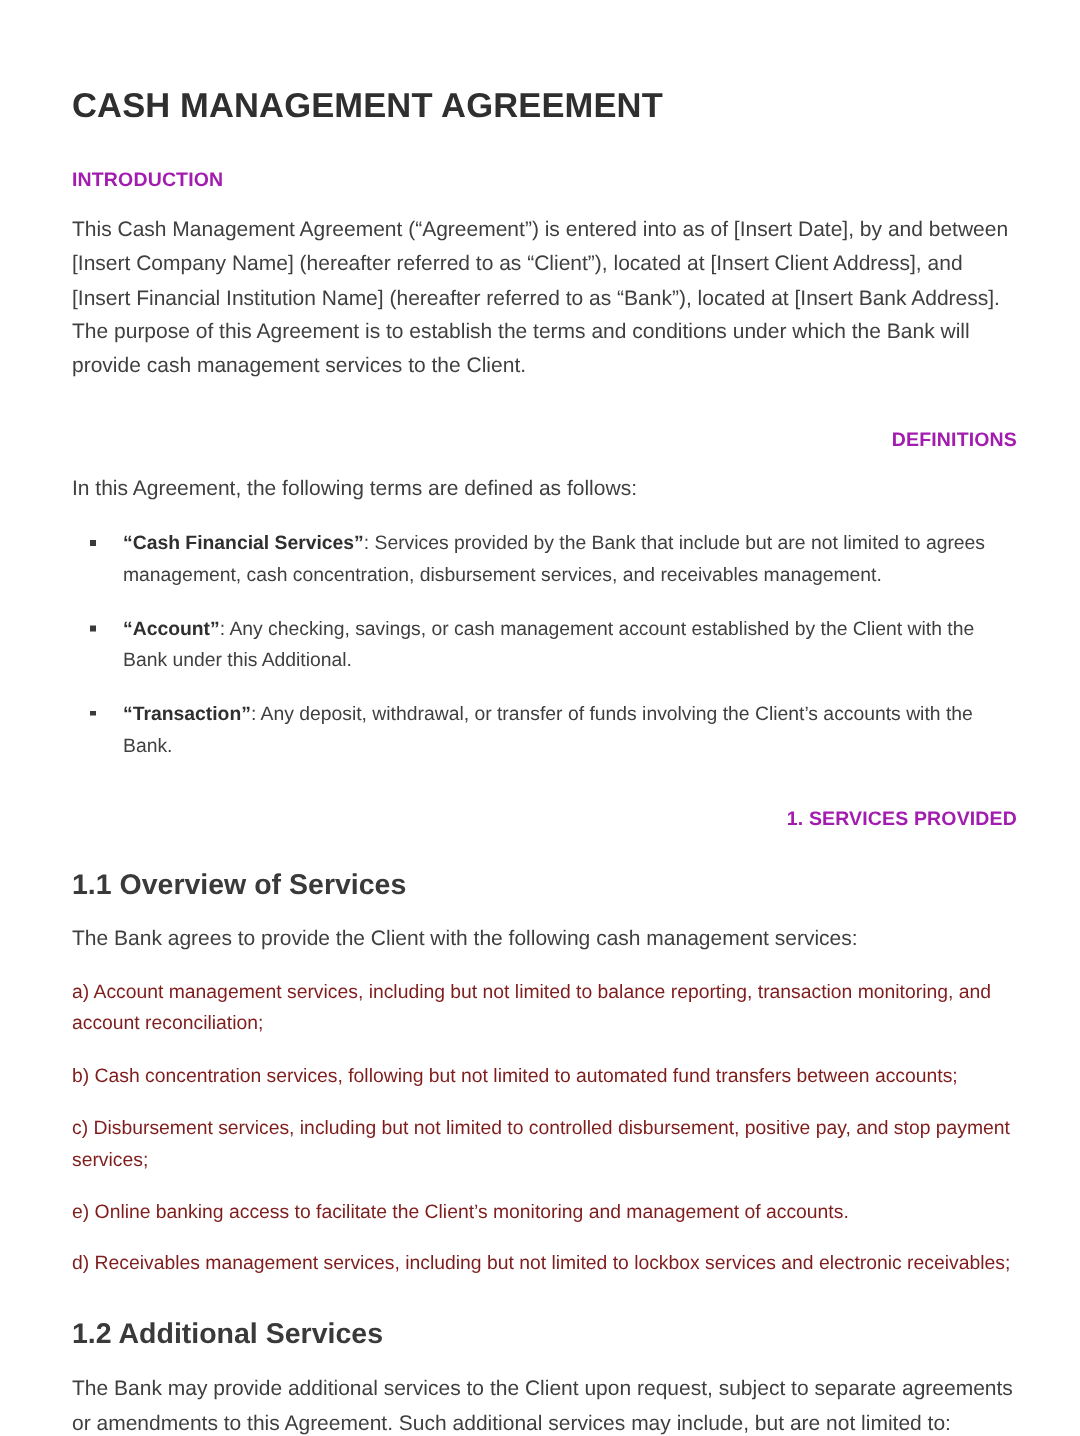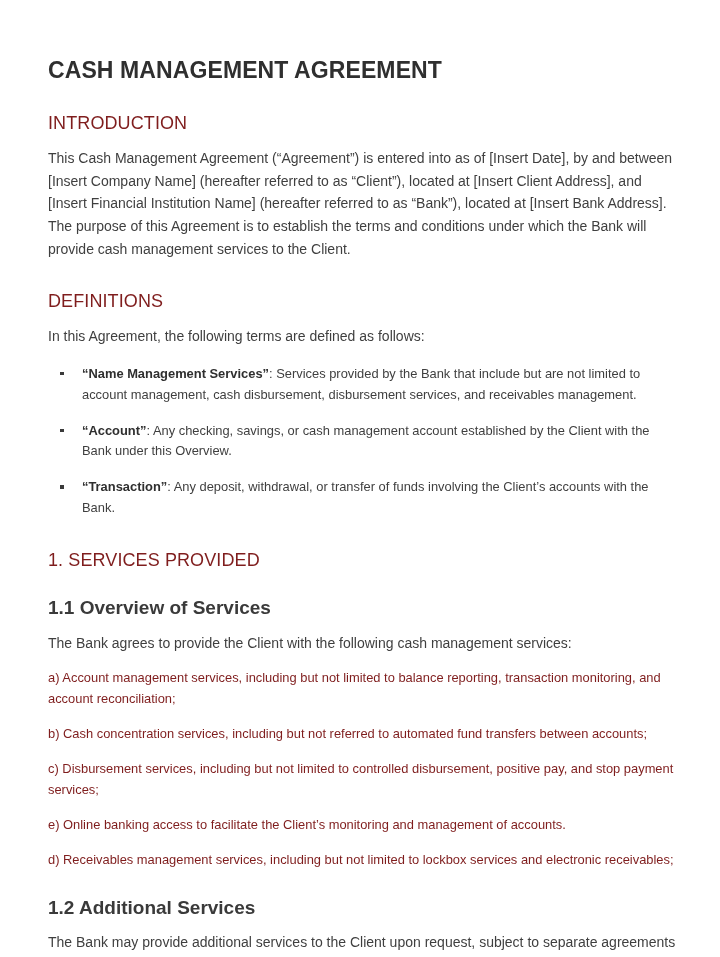--- a/index.html
+++ b/index.html
@@ -24,29 +24,30 @@
   }
   .doc-title {
     font-size: 23px;
     font-weight: bold;
     color: #2f2f2f;
     letter-spacing: 0.1px;
     margin: 0 0 30px 0;
     line-height: 1.1;
   }
   .h1 {
-    font-size: 18px;
-    font-weight: normal;
-    color: #7f1d1d;
+    font-size: 13px;
+    font-weight: bold;
+    color: #a21caf;
     letter-spacing: 0.1px;
     margin: 0 0 13px 0;
     line-height: 1.15;
   }
   .h1.spaced {
     margin-top: 31px;
+    text-align: right;
   }
   .h2 {
     font-size: 19px;
     font-weight: bold;
     color: #3a3a3a;
     margin: 26px 0 12px 0;
     line-height: 1.2;
   }
   p.body {
     font-size: 14px;
@@ -104,39 +105,39 @@
 
   <h2 class="h1">INTRODUCTION</h2>
   <p class="body">This Cash Management Agreement (“Agreement”) is entered into as of [Insert Date], by and between [Insert Company Name] (hereafter referred to as “Client”), located at [Insert Client Address], and [Insert Financial Institution Name] (hereafter referred to as “Bank”), located at [Insert Bank Address]. The purpose of this Agreement is to establish the terms and conditions under which the Bank will provide cash management services to the Client.</p>
 
   <h2 class="h1 spaced">DEFINITIONS</h2>
   <p class="body tight">In this Agreement, the following terms are defined as follows:</p>
 
   <ul class="def-list">
     <li>
       <span class="bullet"></span>
-      <span class="term">“Name Management Services”</span><span>: Services provided by the Bank that include but are not limited to account management, cash disbursement, disbursement services, and receivables management.</span>
+      <span class="term">“Cash Financial Services”</span><span>: Services provided by the Bank that include but are not limited to agrees management, cash concentration, disbursement services, and receivables management.</span>
     </li>
     <li>
       <span class="bullet"></span>
-      <span class="term">“Account”</span><span>: Any checking, savings, or cash management account established by the Client with the Bank under this Overview.</span>
+      <span class="term">“Account”</span><span>: Any checking, savings, or cash management account established by the Client with the Bank under this Additional.</span>
     </li>
     <li>
       <span class="bullet"></span>
       <span class="term">“Transaction”</span><span>: Any deposit, withdrawal, or transfer of funds involving the Client’s accounts with the Bank.</span>
     </li>
   </ul>
 
   <h2 class="h1 spaced">1. SERVICES PROVIDED</h2>
 
   <h3 class="h2">1.1 Overview of Services</h3>
   <p class="body">The Bank agrees to provide the Client with the following cash management services:</p>
 
   <p class="lettered"><span class="lbl">a)</span> <span>Account management services, including but not limited to balance reporting, transaction monitoring, and account reconciliation;</span></p>
-  <p class="lettered"><span class="lbl">b)</span> <span>Cash concentration services, including but not referred to automated fund transfers between accounts;</span></p>
+  <p class="lettered"><span class="lbl">b)</span> <span>Cash concentration services, following but not limited to automated fund transfers between accounts;</span></p>
   <p class="lettered"><span class="lbl">c)</span> <span>Disbursement services, including but not limited to controlled disbursement, positive pay, and stop payment services;</span></p>
   <p class="lettered"><span class="lbl">e)</span> <span>Online banking access to facilitate the Client’s monitoring and management of accounts.</span></p>
   <p class="lettered"><span class="lbl">d)</span> <span>Receivables management services, including but not limited to lockbox services and electronic receivables;</span></p>
 
   <h3 class="h2">1.2 Additional Services</h3>
   <p class="body">The Bank may provide additional services to the Client upon request, subject to separate agreements or amendments to this Agreement. Such additional services may include, but are not limited to:</p>
 
 </div>
 
 </body></html>

